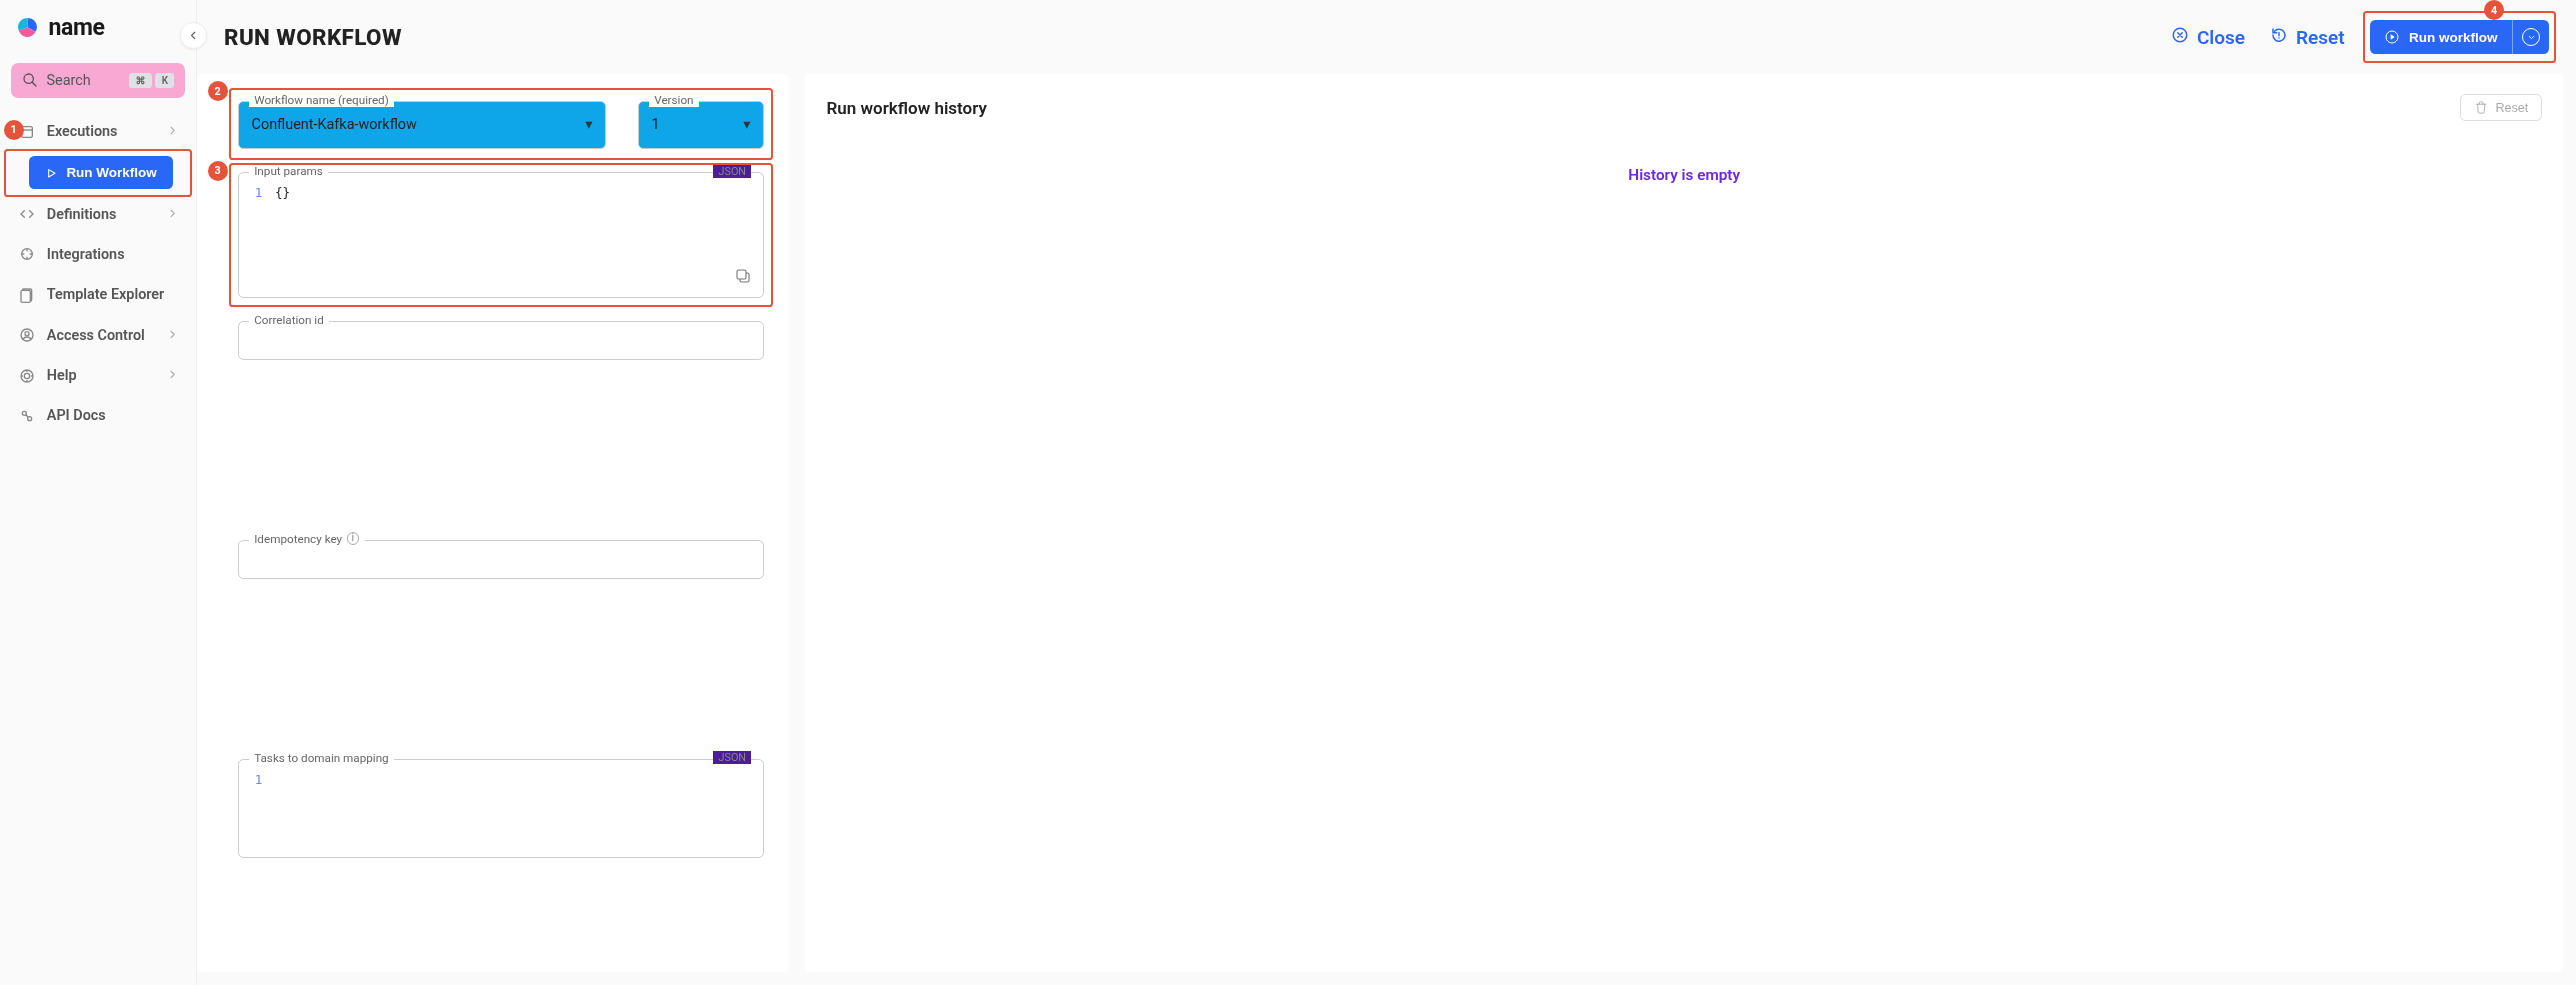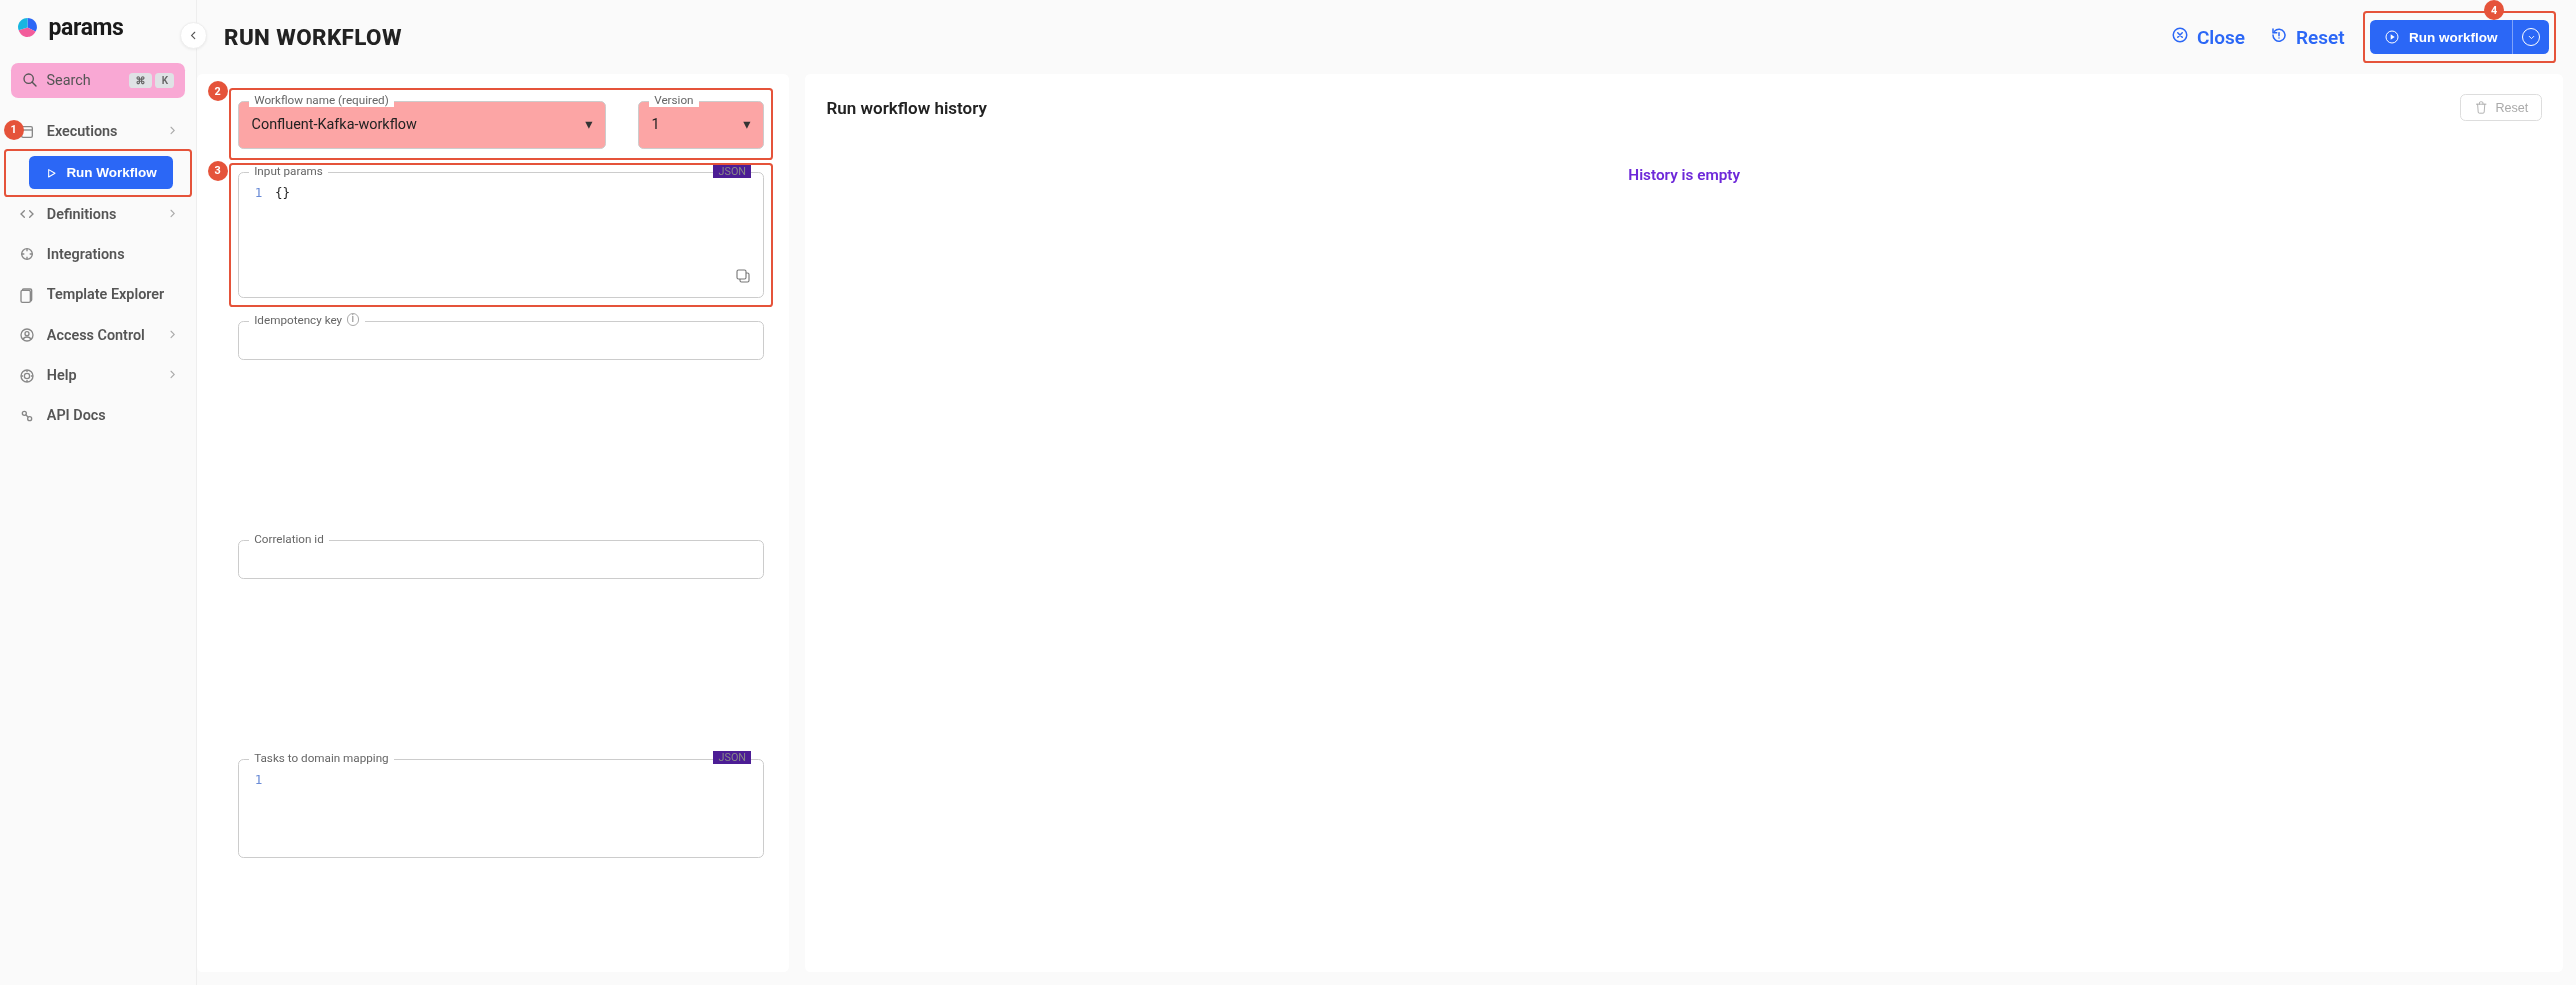--- a/index.html
+++ b/index.html
@@ -37,21 +37,21 @@
   .run-wf-drop .circle { width: 18px; height: 18px; border: 1.3px solid #fff; border-radius: 50%; display: flex; align-items: center; justify-content: center; }
 
   
   .content { flex: 1; display: flex; gap: 16px; padding: 0 12.6px 12.6px 0; min-height: 0; }
   .form-col { width: 592px; background: #fff; border-radius: 5.4px; padding: 27px 25px 18px 41px; position: relative; display: flex; flex-direction: column; gap: 23px; }
   .row { display: flex; gap: 16px; position: relative; }
   .field { position: relative; flex: 1; }
   .field.version { flex: 0 0 126px; margin-left: 16px; }
   .field-label { position: absolute; top: -8px; left: 10.8px; background: #fff; padding: 0 5.4px; font-size: 11.7px; color: #666; z-index: 2; display: flex; align-items: center; gap: 4.5px; }
   .field-tag { position: absolute; top: -7.2px; right: 12.6px; background: #4c1d95; padding: 0 5.4px; font-size: 10.8px; color: #888; z-index: 2; }
-  .input, .select { width: 100%; border: 0.9px solid #ccc; border-radius: 5.4px; padding: 14.4px 12.6px; font-size: 14.4px; color: #222; background: #fca5a5; display: flex; align-items: center; justify-content: space-between; }
+  .input, .select { width: 100%; border: 0.9px solid #ccc; border-radius: 5.4px; padding: 14.4px 12.6px; font-size: 14.4px; color: #222; background: #0ea5e9; display: flex; align-items: center; justify-content: space-between; }
   .select .caret { color: #333; }
   .codebox { border: 0.9px solid #ccc; border-radius: 5.4px; padding: 12.6px 10.8px 10.8px 10.8px; min-height: 126px; position: relative; font-family: ui-monospace, Menlo, monospace; font-size: 12.6px; }
   .codebox.tall { min-height: 99px; }
   .code-line { display: flex; gap: 12.6px; }
   .lineno { color: #6a8bd6; width: 12.6px; text-align: right; }
   .code-text { color: #222; }
   .copy-icon { position: absolute; bottom: 9px; right: 10.8px; color: #777; cursor: pointer; }
   .text-input { border: 0.9px solid #ccc; border-radius: 5.4px; padding: 18px 12.6px; min-height: 39px; }
   .info-icon { font-size: 10.8px; color: #888; border: 0.9px solid #aaa; border-radius: 50%; width: 12.6px; height: 12.6px; display: inline-flex; align-items: center; justify-content: center; line-height: 1; }
 
@@ -72,21 +72,21 @@
 <aside class="sidebar">
   <div class="logo-row">
     <span class="logo-mark">
       <svg viewBox="0 0 40 40">
           <path d="M20 4 C30 4 36 12 36 20 C36 30 28 36 20 36 C10 36 4 28 4 20 C4 10 12 4 20 4 Z" fill="none"></path>
           <path d="M20 6 C28 6 34 12 34 20 C34 22 33 24 32 26 L20 20 Z" fill="#2b67f6"></path>
           <path d="M20 20 L32 26 C29 32 24 34 20 34 C14 34 9 30 7 24 Z" fill="#f25c9b"></path>
           <path d="M20 20 L7 24 C6 22 6 20 6 18 C7 11 13 6 20 6 Z" fill="#17b6e0"></path>
         </svg>
     </span>
-    <span class="logo-text">params</span>
+    <span class="logo-text">name</span>
     <button class="collapse-btn">
       <svg width="10.8" height="10.8" viewBox="0 0 24 24">
           <path d="M15 5l-7 7 7 7" stroke="#555" stroke-width="2.5" fill="none" stroke-linecap="round"></path>
         </svg>
     </button>
   </div>
 
   <div class="search-box">
     <svg width="16" height="16" viewBox="0 0 24 24">
         <circle cx="10" cy="10" r="7" stroke="#555" stroke-width="2" fill="none"></circle>
@@ -277,29 +277,29 @@
               <svg width="18" height="18" viewBox="0 0 24 24">
                   <rect x="8" y="8" width="12" height="12" rx="2" stroke="#777" stroke-width="1.5" fill="none"></rect>
                   <rect x="4" y="4" width="12" height="12" rx="2" stroke="#777" stroke-width="1.5" fill="#fff"></rect>
                 </svg>
             </span>
           </div>
         </div>
       </div>
 
       <div class="field">
+        <span class="field-label">Correlation id</span>
+        <div class="text-input"></div>
+      </div>
+
+      <div class="field">
         <span class="field-label">
           <span>Idempotency key</span>
           <span class="info-icon">i</span>
         </span>
-        <div class="text-input"></div>
-      </div>
-
-      <div class="field">
-        <span class="field-label">Correlation id</span>
         <div class="text-input"></div>
       </div>
 
       <div class="field">
         <span class="field-label">Tasks to domain mapping</span>
         <span class="field-tag">JSON</span>
         <div class="codebox tall">
           <div class="code-line">
             <span class="lineno">1</span>
             <span class="code-text"></span>

